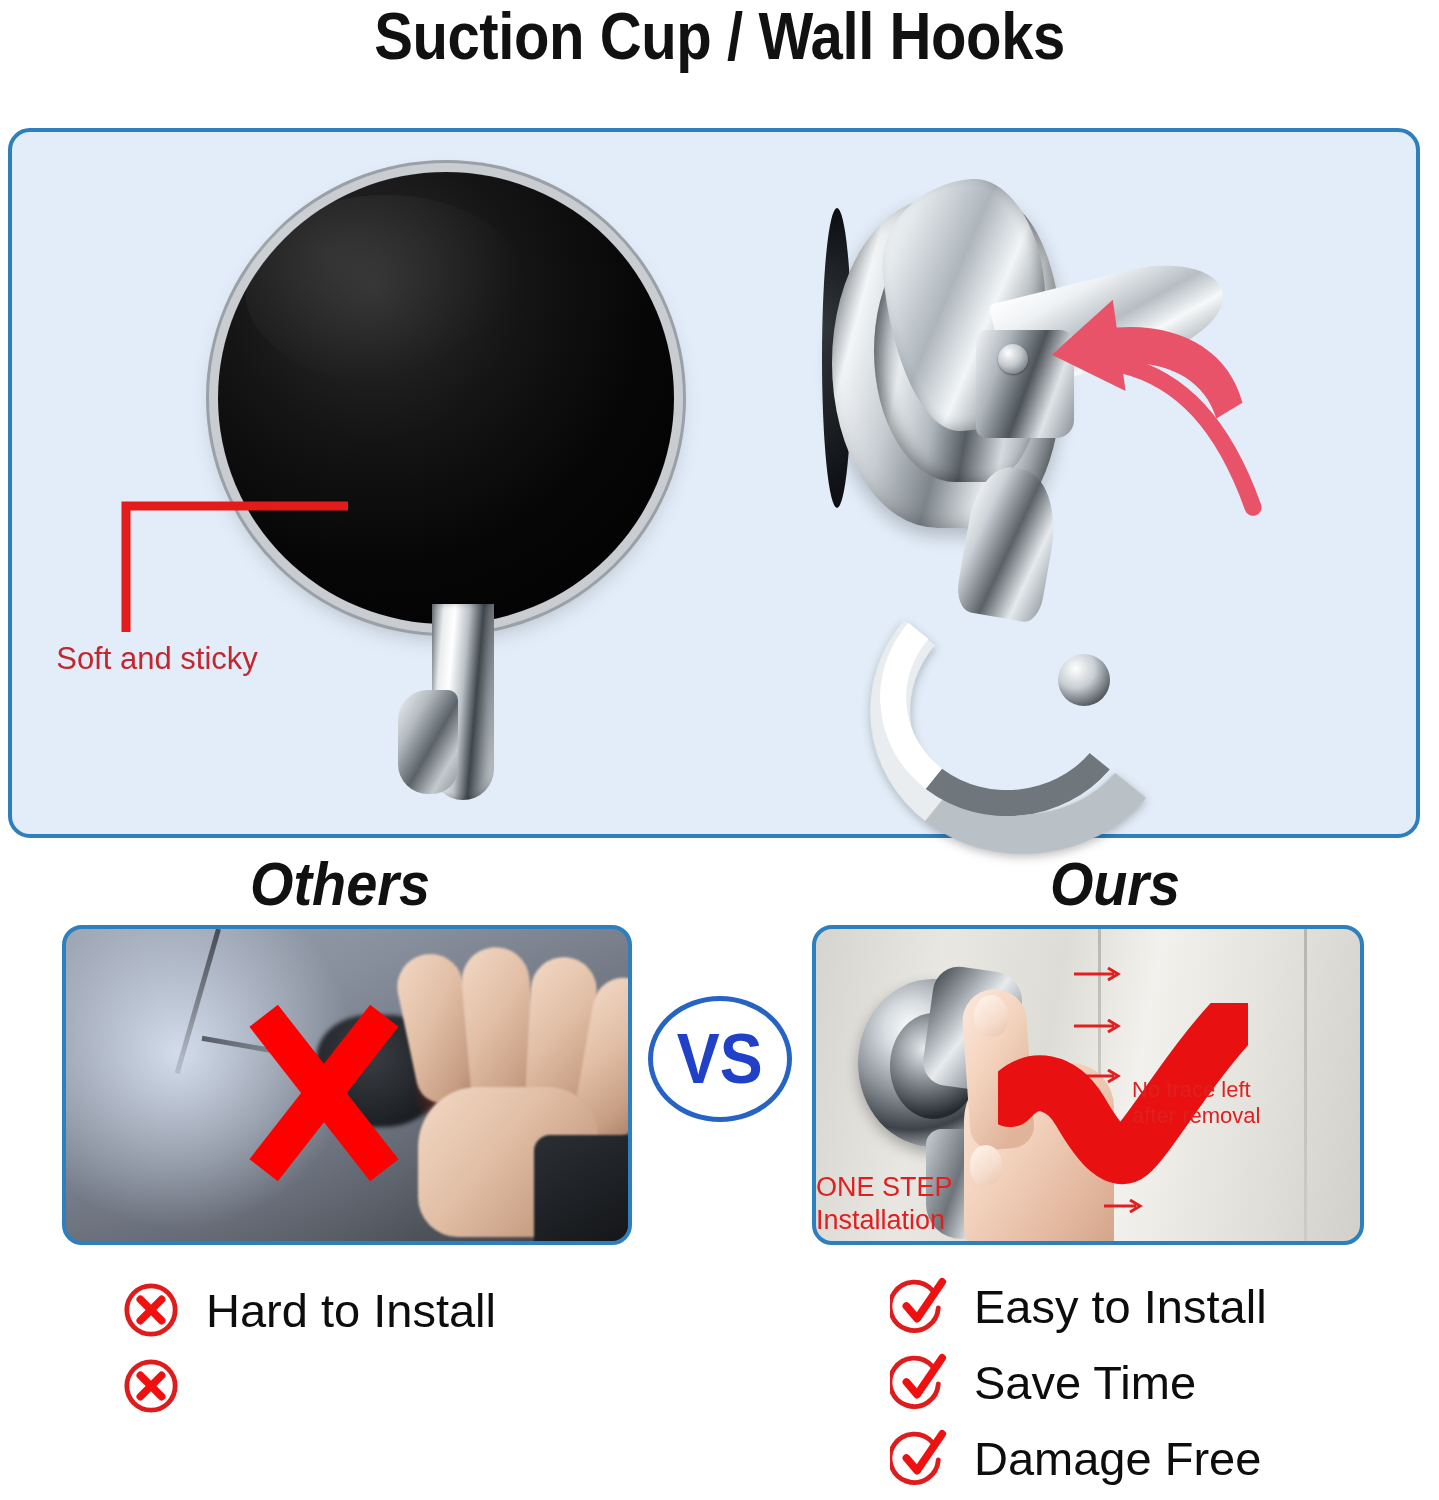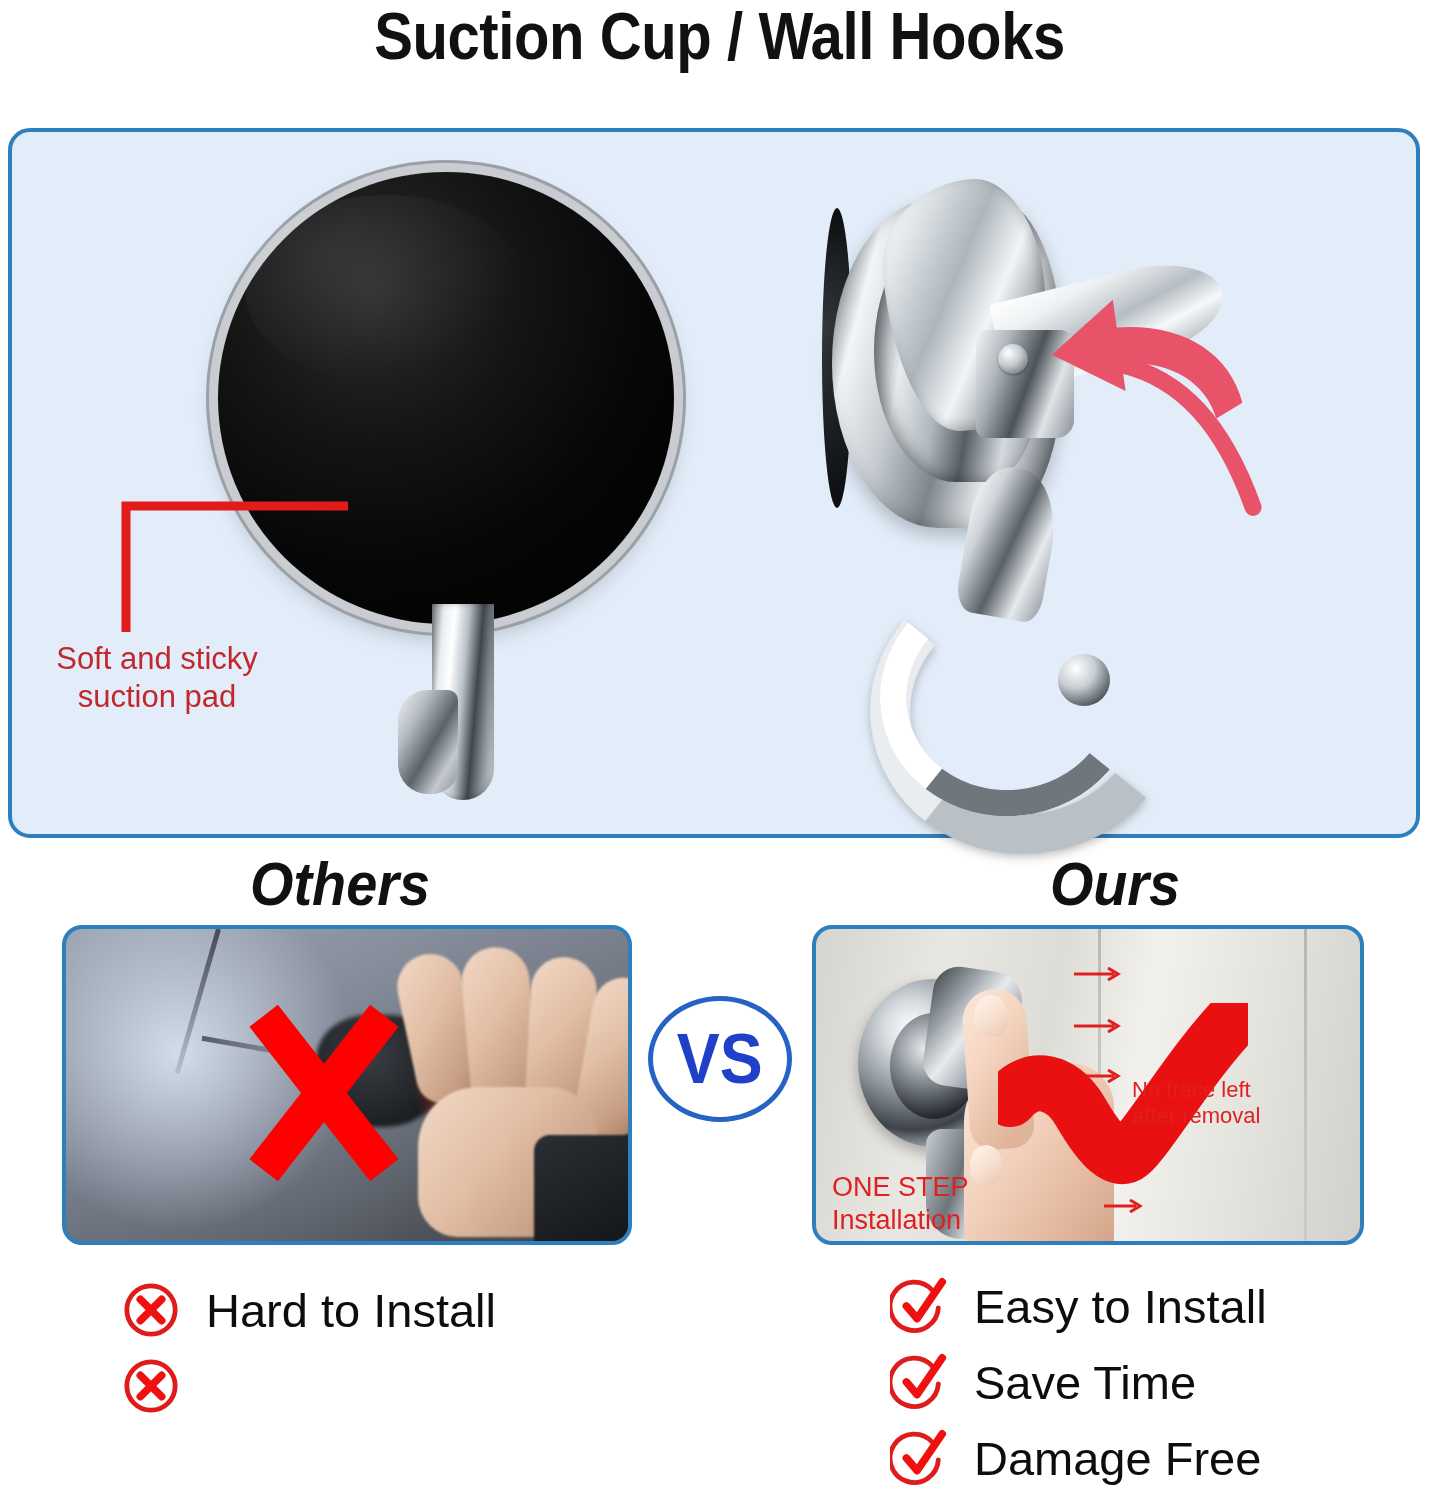--- a/index.html
+++ b/index.html
@@ -413,21 +413,21 @@
     border-radius: 50% 50% 42% 42%;
     background: linear-gradient(140deg, #fff6ef, #f6ddcd 60%, #e8c4ad);
   }
   .ou-check {
     position: absolute; left: 182px; top: 74px; width: 250px; height: 190px;
   }
   .ou-arrow {
     position: absolute; width: 52px; height: 14px;
   }
   #label-one-step {
-    position: absolute; left: 16px; top: 242px; width: 210px;
+    position: absolute; left: 0; top: 242px; width: 210px;
     color: #e02020; font-size: 27px; line-height: 1.22;
   }
   #label-no-trace {
     position: absolute; left: 316px; top: 148px; width: 235px;
     color: #e02020; font-size: 22px; line-height: 1.18;
   }
 
   
   #vs-badge {
     position: absolute;
@@ -474,21 +474,20 @@
       <div class="knob"></div>
     </div>
   </div>
 
   <svg class="leader-line" viewBox="0 0 228 140">
     <path d="M6 136 L6 14 L224 14" fill="none" stroke="#e31b1b" stroke-width="9" stroke-linecap="square"></path>
   </svg>
 
   <div id="callout-soft-pad">
     <div>Soft and sticky</div>
-    <div>suction pad</div>
   </div>
 
   <div class="hook-wrap">
     <div class="cup-edge"></div>
     <div class="cup-body"></div>
     <div class="cup-inner"></div>
     <div class="lever">
       <div class="arm-upper"></div>
       <div class="arm-tail"></div>
       <div class="pivot-block"></div>

